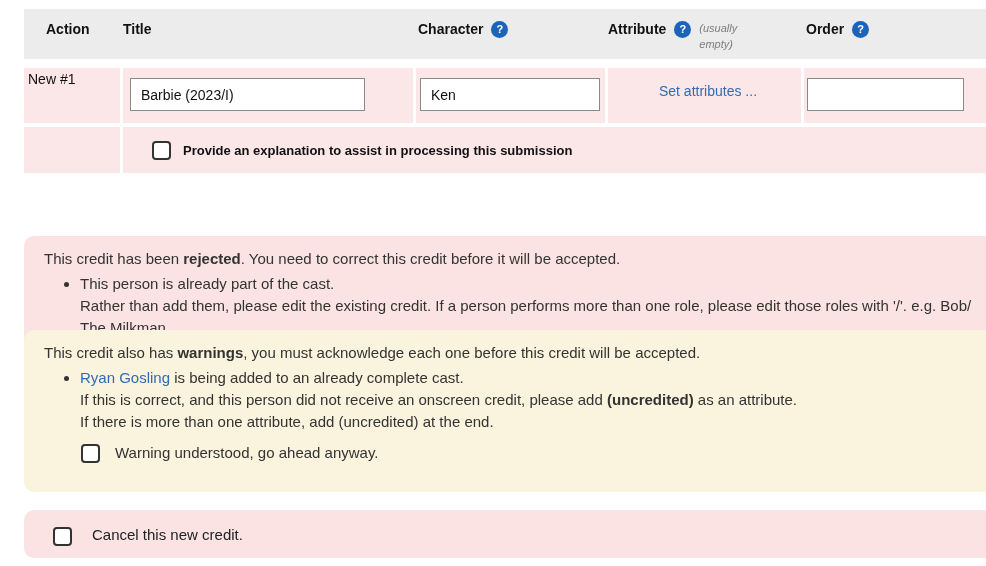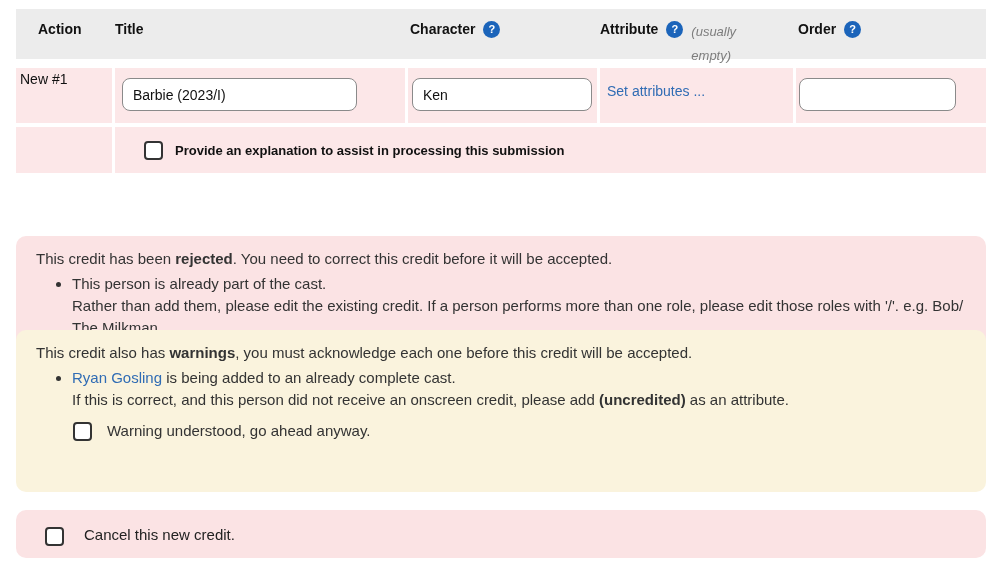--- a/index.html
+++ b/index.html
@@ -4,21 +4,21 @@
 <style>
   * { margin: 0; padding: 0; box-sizing: border-box; }
   html, body { background: #ffffff; }
   body {
     width: 986px; height: 566px;
     font-family: "Liberation Sans", "DejaVu Sans", sans-serif;
     color: #222;
     position: relative;
     overflow: hidden;
   }
-  .page { position: absolute; top: 0; left: 8px; width: 846px; height: 566px; }
+  .page { position: absolute; top: 0; left: 16px; width: 846px; height: 566px; }
 
   
   .credit-table { position: absolute; left: 8px; top: 9px; width: 970px; }
 
   .thead {
     position: relative;
     height: 50px;
     background: #ececec;
     font-size: 14px; font-weight: bold; color: #111;
   }
@@ -30,37 +30,37 @@
   .th-order { left: 782px; }
   .help-icon {
     display: inline-flex; align-items: center; justify-content: center;
     width: 17px; height: 17px; border-radius: 50%;
     background: #1b64ba; color: #fff;
     font-size: 11px; font-weight: bold; line-height: 1;
     margin-top: 0px; cursor: pointer; flex: none;
   }
   .attr-note {
     font-weight: normal; font-style: italic; color: #7d7d7d;
-    font-size: 13px; line-height: 24px;
+    font-size: 11px; line-height: 16px;
     width: 56px; white-space: normal; margin-top: -1px;
   }
 
   .tbody { margin-top: 9px; display: grid; grid-template-columns: 96px 290px 189px 193px 190px; column-gap: 3px; row-gap: 4px; }
   .cell { background: #fce7e8; }
   .row1 .cell, .cell.r1 { height: 55px; }
   .cell.r2 { height: 46px; }
   .cell-action { padding: 3px 4px; font-size: 14px; color: #111; }
   .cell-title { padding: 10px 0 0 7px; }
   .cell-character { padding: 10px 0 0 4px; }
-  .cell-attribute { padding: 15px 0 0 7px; font-size: 14px; }
+  .cell-attribute { padding: 15px 0 0 7px; font-size: 14px; text-align: center; }
   .cell-order { padding: 10px 0 0 3px; }
   .cell-explain { grid-column: 2 / 6; display: flex; align-items: center; padding-left: 29px; }
 
   input.txt {
-    height: 33px; border: 1px solid #8a8a8a; border-radius: 8px;
+    height: 33px; border: 1px solid #8a8a8a; border-radius: 0;
     background: #fff; font-family: inherit; font-size: 14px; color: #111;
     padding: 0 10px; outline: none;
   }
   .w-title { width: 235px; }
   .w-char { width: 180px; }
   .w-order { width: 157px; }
 
   a.link { color: #306cb4; text-decoration: none; cursor: pointer; }
 
   .checkbox {
@@ -160,20 +160,21 @@
       <span>This credit also has </span><b>warnings</b><span>, you must acknowledge each one before this credit will be accepted.</span>
     </div>
     <ul>
       <li>
         <div>
           <a class="link">Ryan Gosling</a><span> is being added to an already complete cast.</span>
         </div>
         <div>
           <span>If this is correct, and this person did not receive an onscreen credit, please add </span><b>(uncredited)</b><span> as an attribute.</span>
         </div>
+        <div>If there is more than one attribute, add (uncredited) at the end.</div>
       </li>
     </ul>
     <div class="ack-row">
       <span class="checkbox"></span>
       <span class="ack-label">Warning understood, go ahead anyway.</span>
     </div>
   </div>
 
   <div class="msgbox box-cancel">
     <span class="checkbox cancel-cb"></span>

